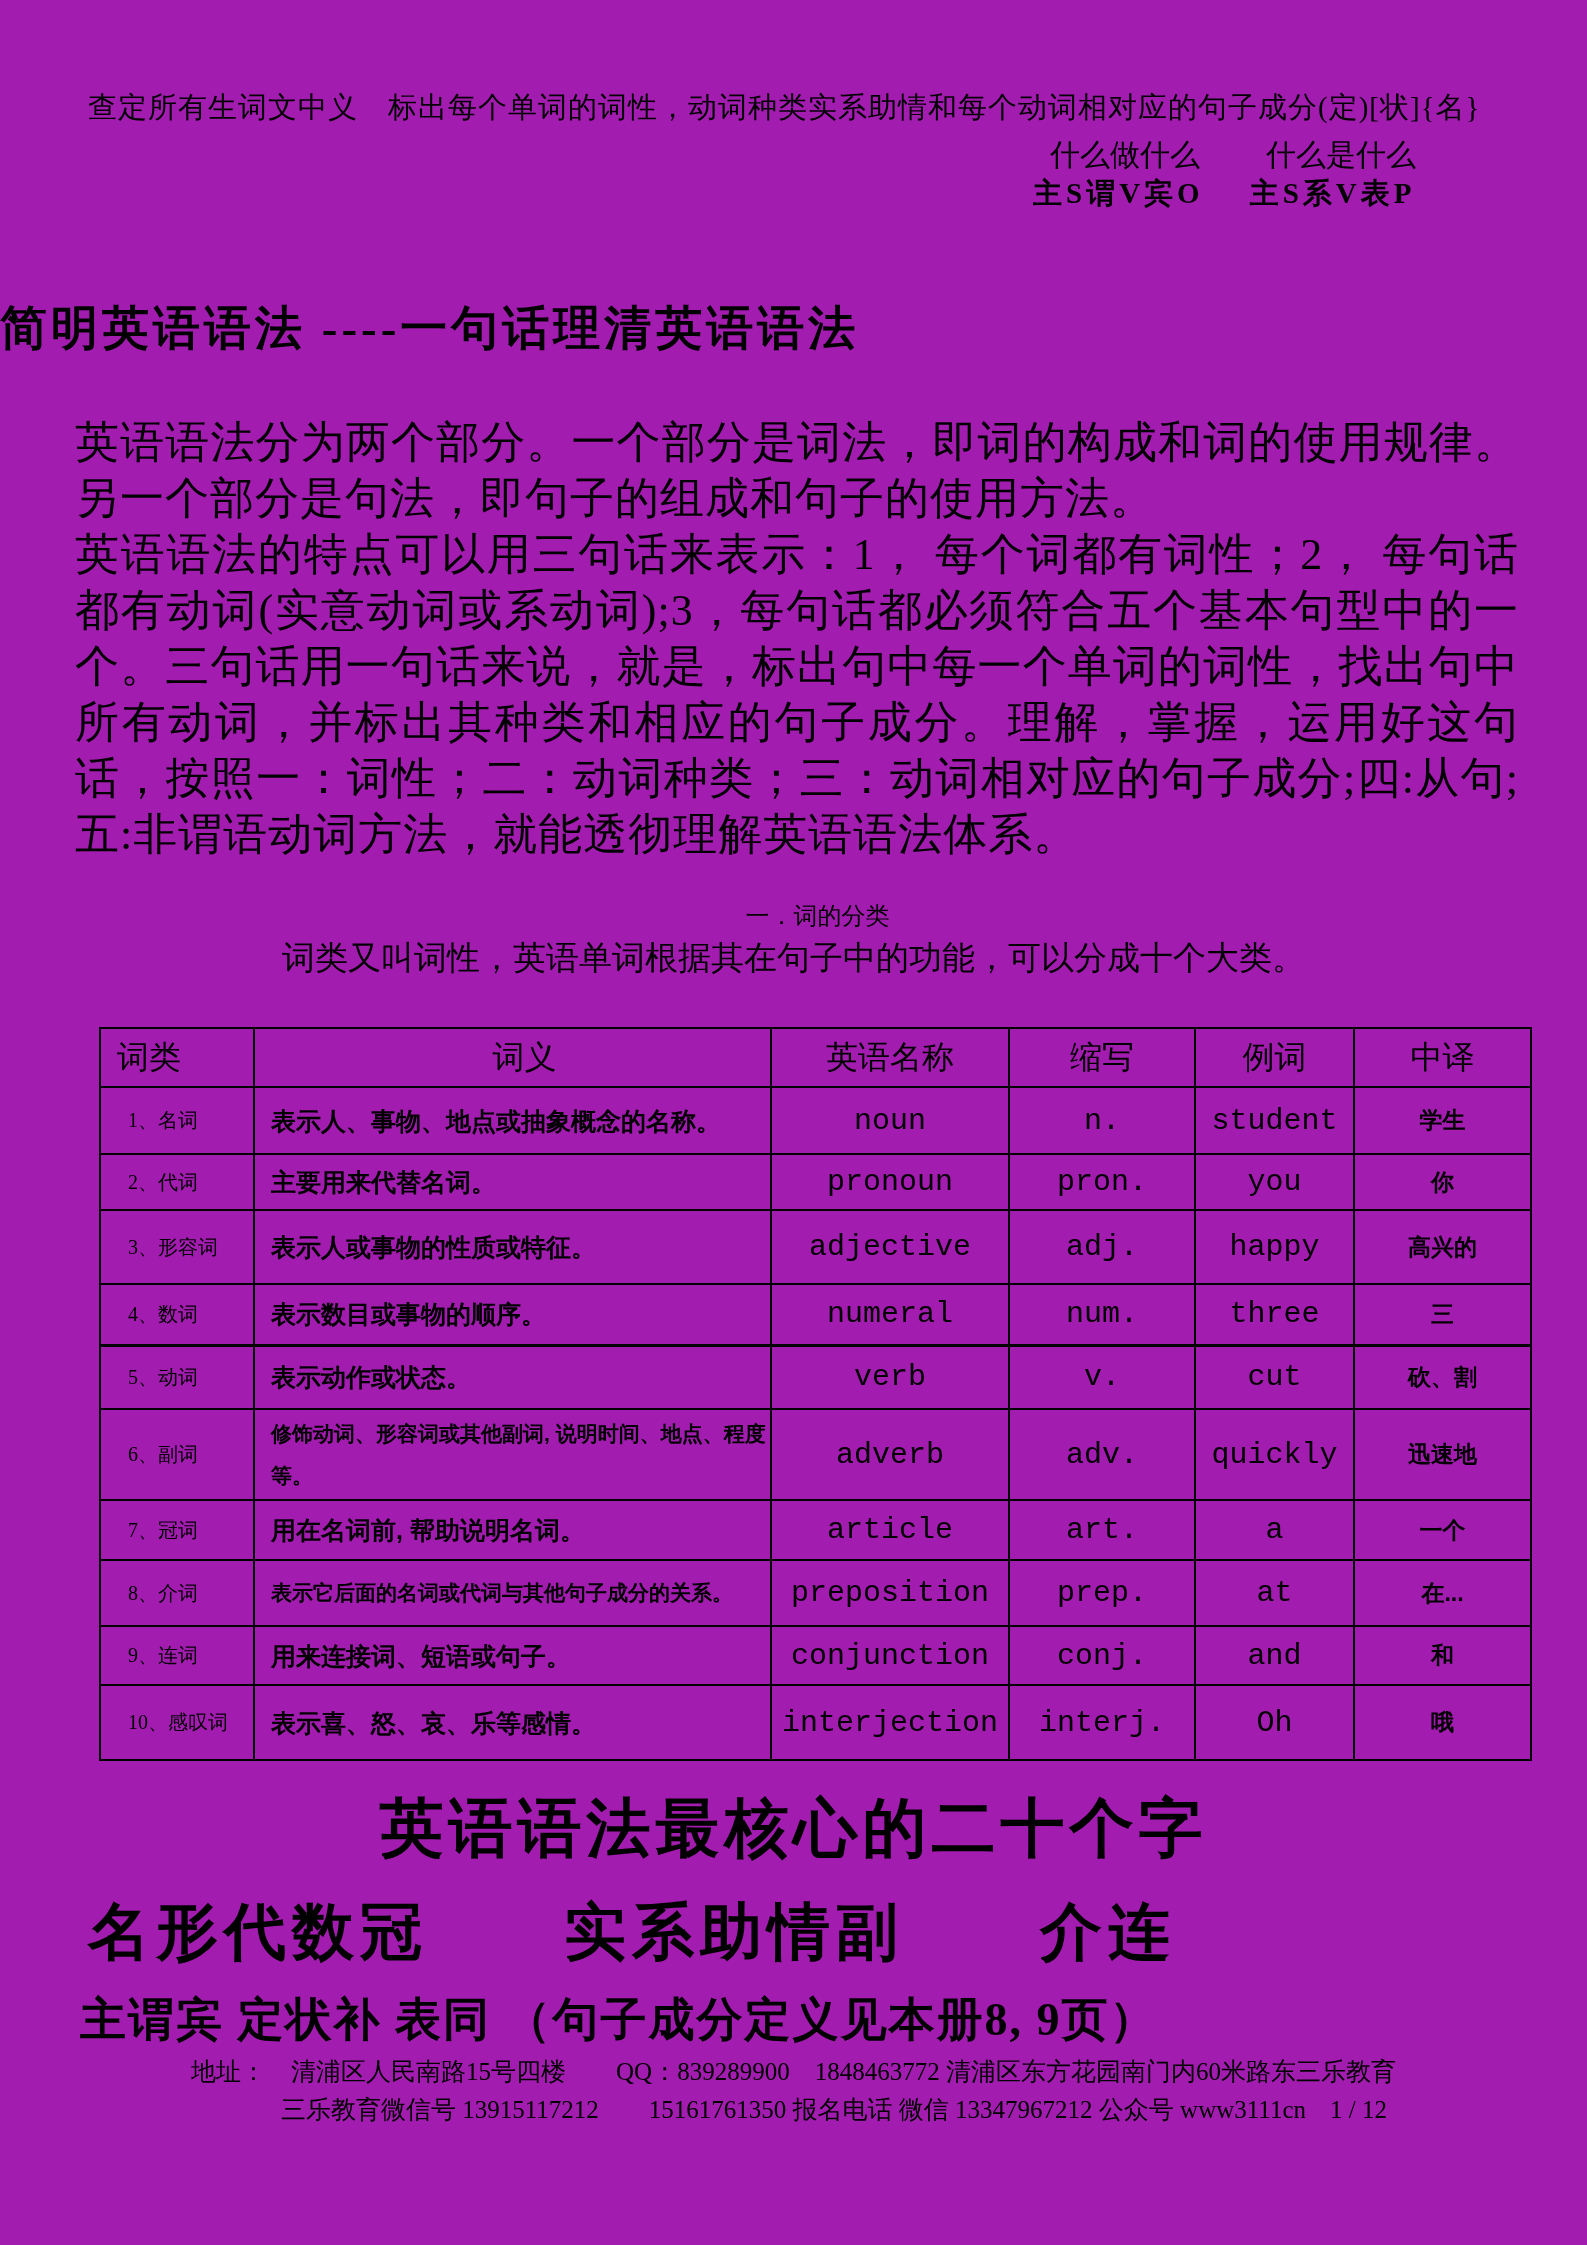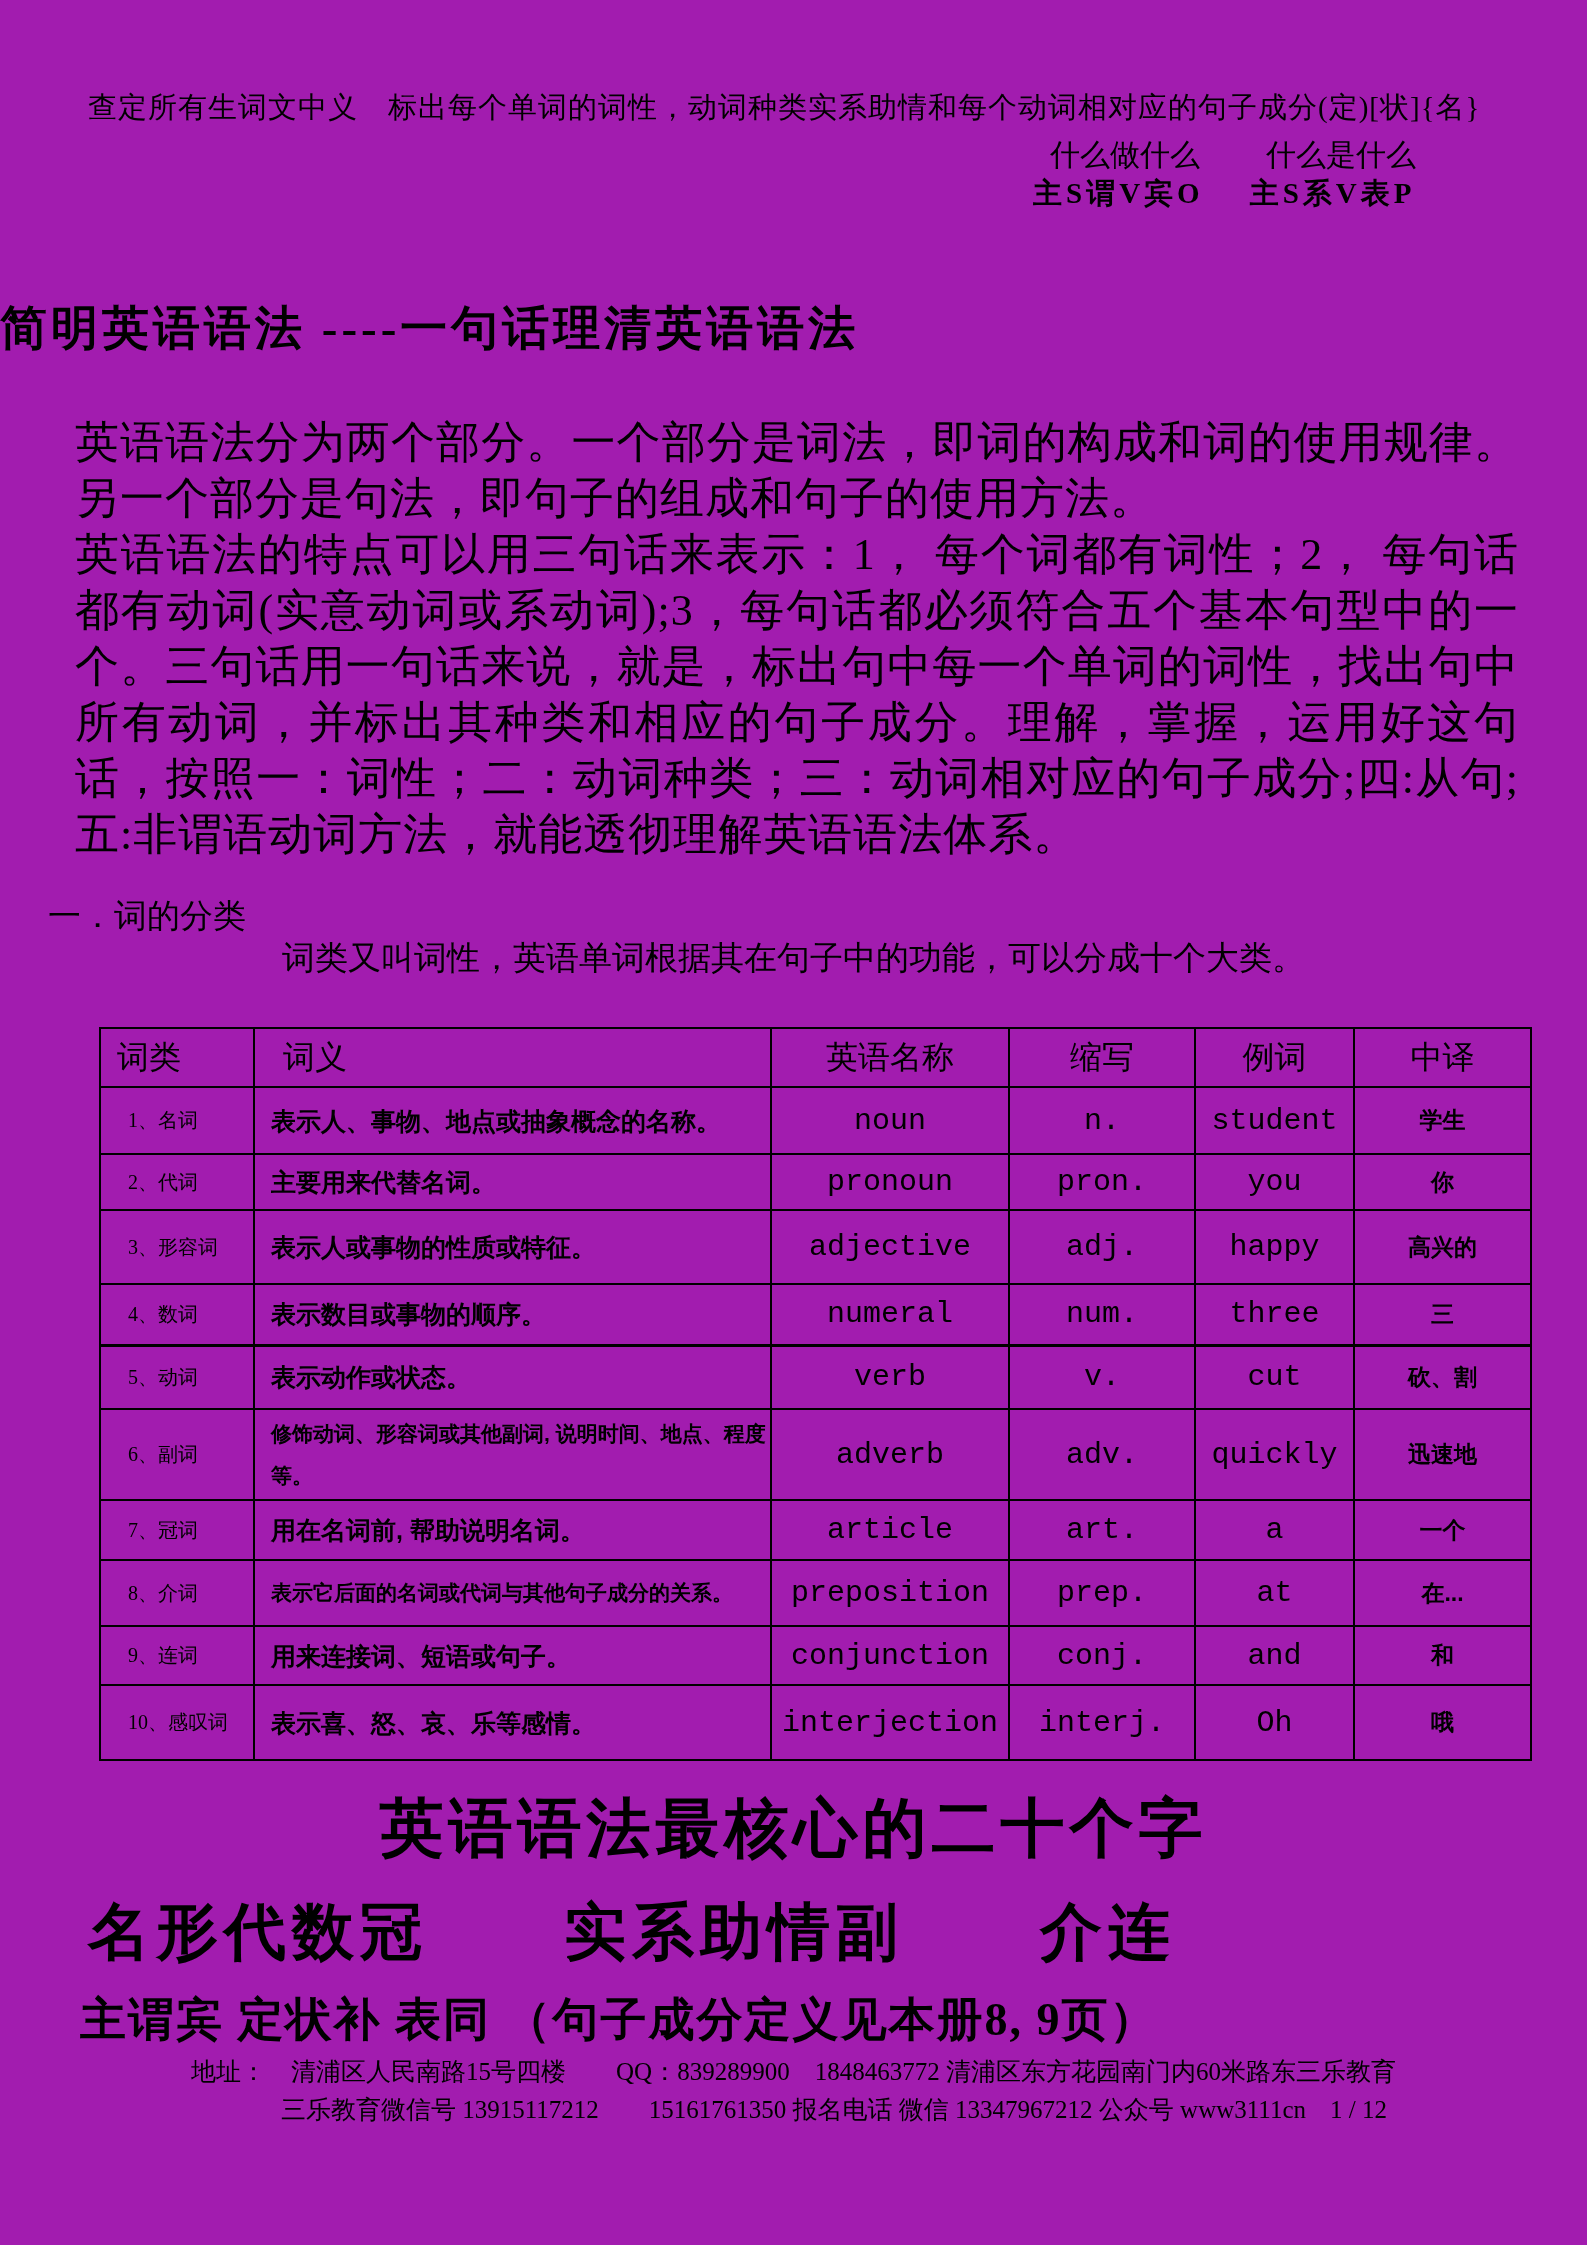--- a/index.html
+++ b/index.html
@@ -21,30 +21,30 @@
   .hdr-line3 { display: flex; gap: 46px; font-size: 29px; line-height: 36px; margin-top: 2px; margin-left: 945px; font-weight: bold; letter-spacing: 4px; white-space: nowrap; }
 
   
   .title { margin: 88px 0 0 0; font-size: 47px; line-height: 58px; font-weight: bold; letter-spacing: 4px; }
 
   
   .body-text { margin: 58px 68px 0 75px; font-size: 44px; line-height: 56px; text-align: justify; letter-spacing: 1px; }
   .body-text p { margin: 0; }
 
   
-  .section-heading { margin-top: 32px; text-align: left; font-size: 33px; line-height: 42px; margin-left: 48px; }
+  .section-heading { margin-top: 32px; text-align: center; font-size: 24px; line-height: 42px; margin-left: 48px; }
   .section-subtitle { text-align: center; font-size: 33px; line-height: 42px; }
 
   
   .pos-table { margin-top: 48px; margin-left: 99px; border-collapse: collapse; width: 1431px; table-layout: fixed; }
   .pos-table th, .pos-table td { border: 2px solid #000; padding: 2px 4px; overflow: hidden; }
   .pos-table thead tr { height: 59px; }
   .pos-table th { font-size: 32px; font-weight: normal; text-align: center; }
   .pos-table th.col-cls { text-align: left; padding-left: 16px; }
-  .pos-table th.col-meaning { text-align: left; padding-left: 28px; }
+  .pos-table th.col-meaning { text-align: center; padding-left: 28px; }
   .pos-table td.col-cls { font-size: 20px; text-align: left; padding-left: 27px; white-space: nowrap; border-radius: 6px; }
   .pos-table td.col-meaning { font-family: "Liberation Sans", "DejaVu Sans", sans-serif; font-weight: bold; font-size: 25px; text-align: left; padding-left: 16px; line-height: 2.0; }
   .pos-table td.col-meaning.small { font-size: 21px; }
   .pos-table td.col-english, .pos-table td.col-abbr, .pos-table td.col-example { font-family: "Liberation Mono", "DejaVu Sans Mono", monospace; font-size: 30px; text-align: center; }
   .pos-table td.col-chinese { font-family: "Liberation Sans", "DejaVu Sans", sans-serif; font-weight: bold; font-size: 23px; text-align: center; }
   .pos-table tbody tr:nth-child(1)  { height: 67px; }
   .pos-table tbody tr:nth-child(2)  { height: 45px; }
   .pos-table tbody tr:nth-child(3)  { height: 74px; }
   .pos-table tbody tr:nth-child(4)  { height: 61px; }
   .pos-table tbody tr:nth-child(5)  { height: 64px; }

